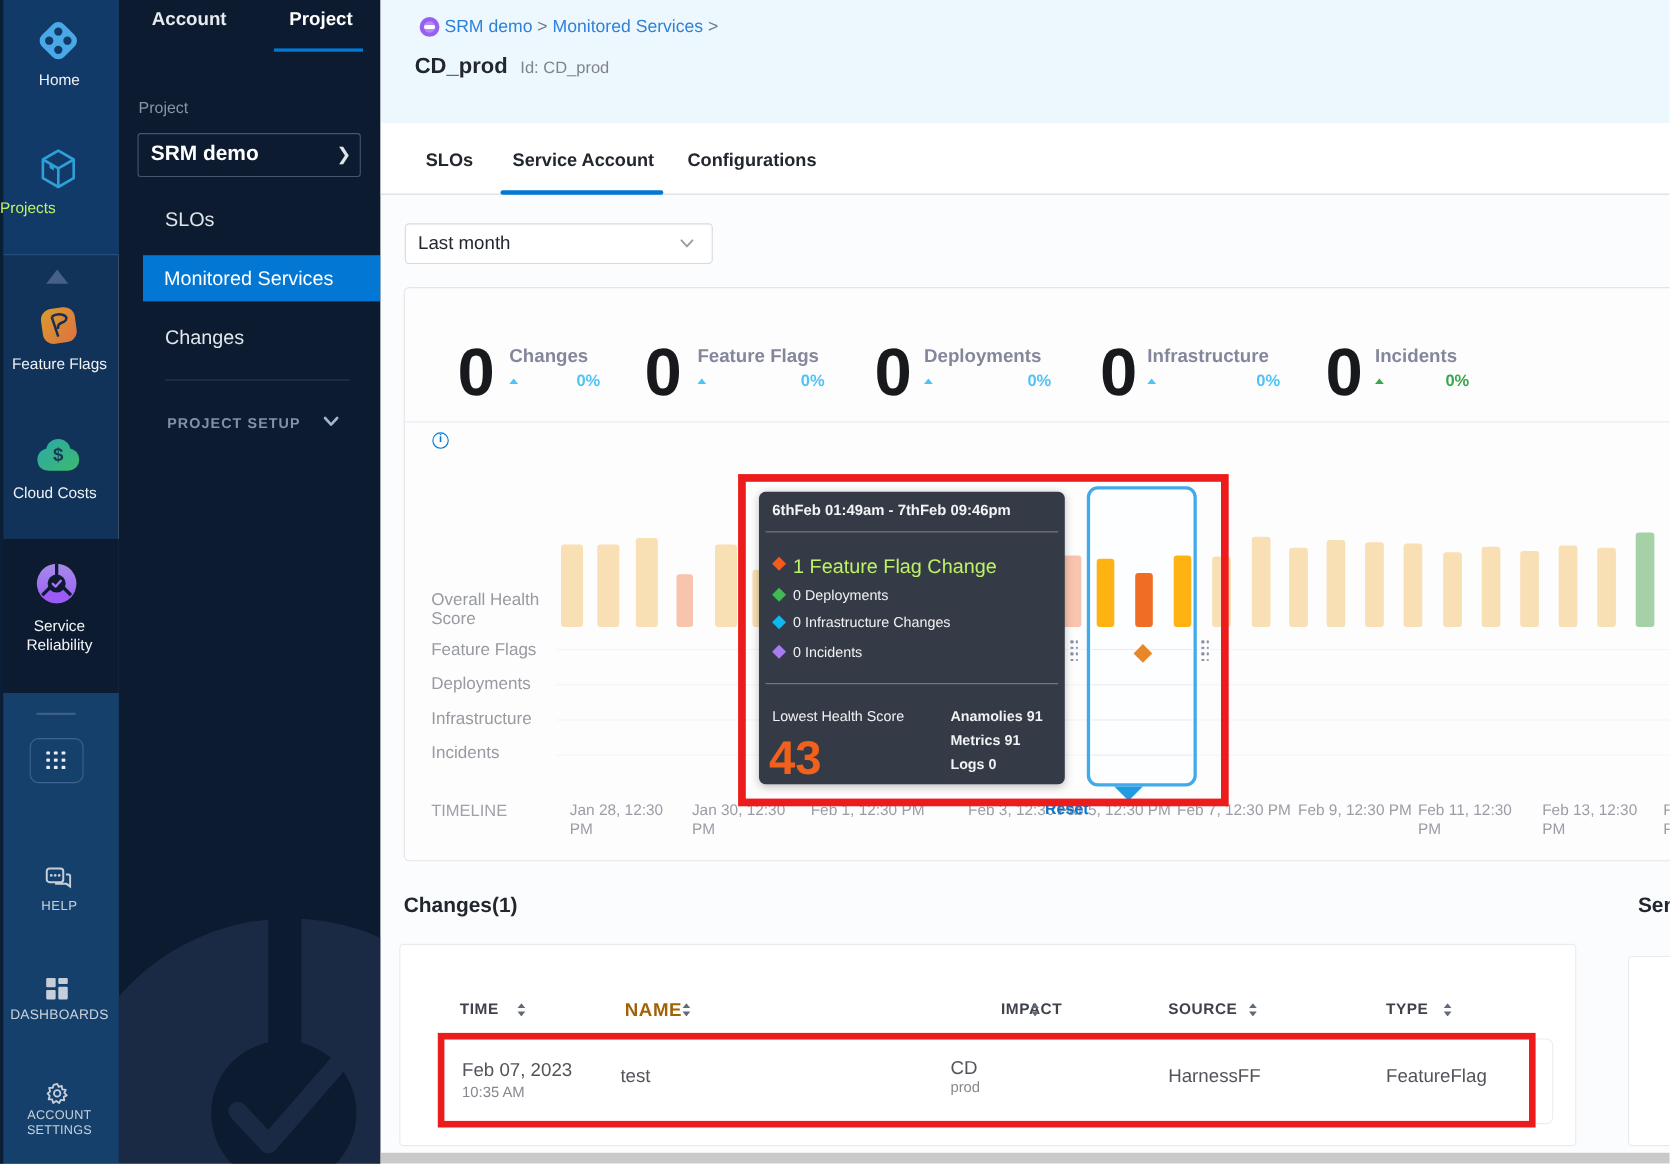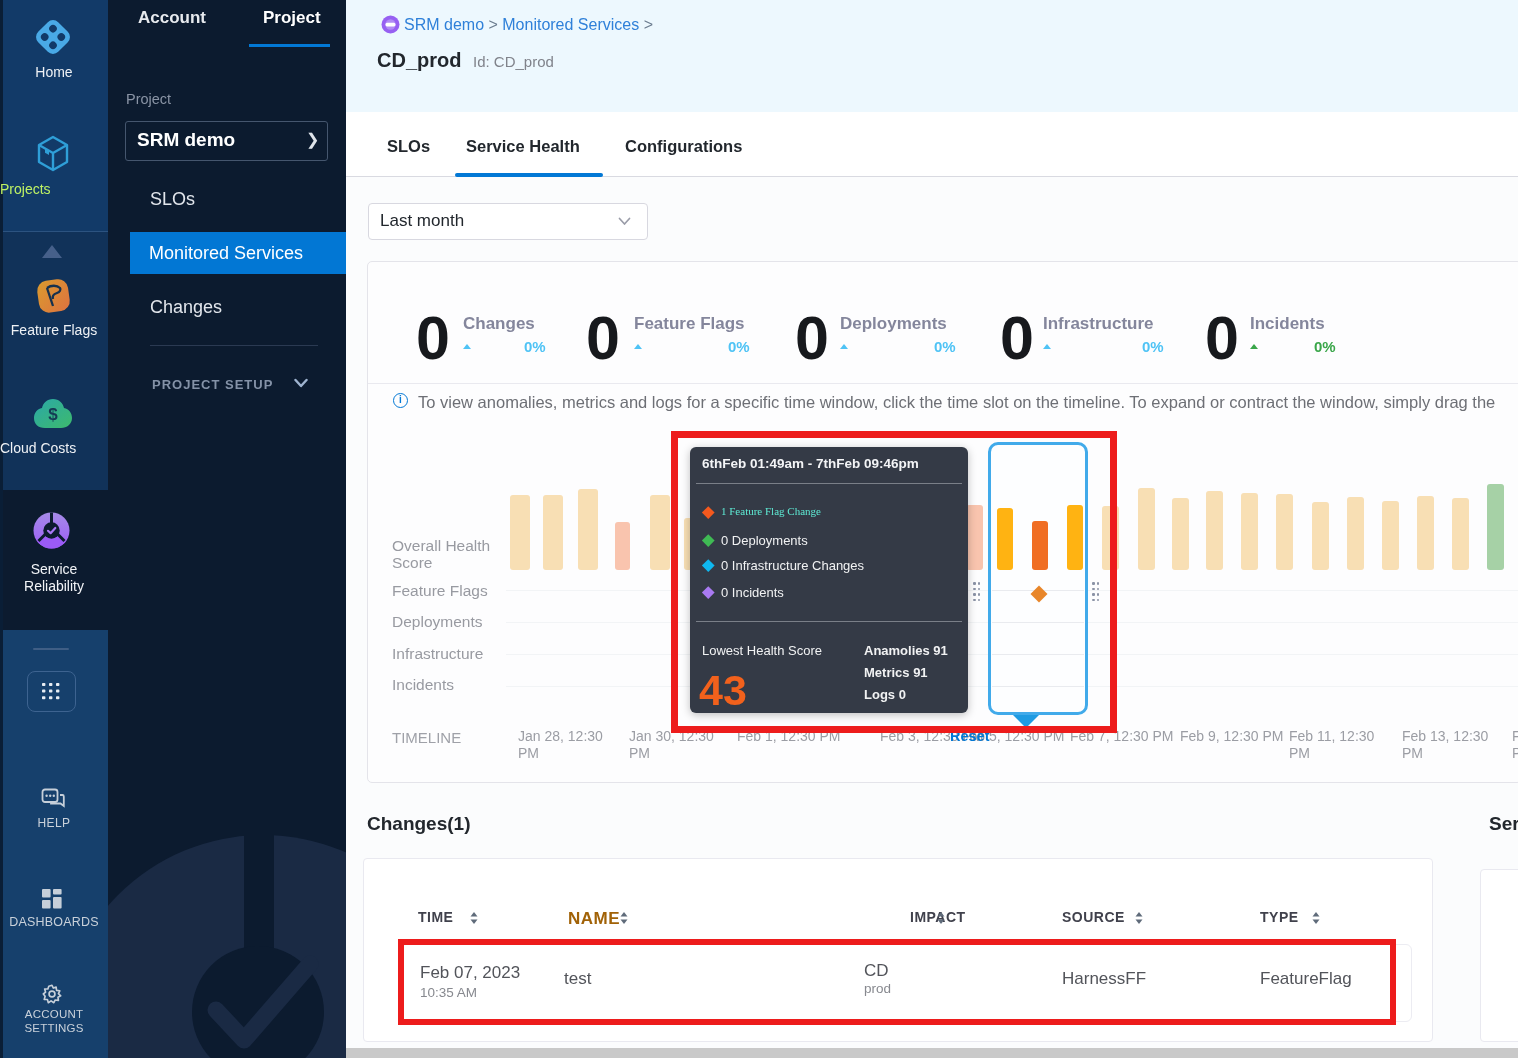--- a/index.html
+++ b/index.html
@@ -60,21 +60,21 @@
     <svg class="abs" style="left:33px; top:397px;" width="40" height="32" viewBox="0 0 40 32">
       <defs>
         <linearGradient id="ccg" x1="0" y1="0" x2="1" y2="1">
           <stop offset="0" stop-color="#2ba8a8"></stop>
             <stop offset="1" stop-color="#3dba6d"></stop>
         </linearGradient>
       </defs>
       <path d="M20 2 C26 2 30 6 31 11 C36 12 39 16 39 21 C39 27 34 31 28 31 L12 31 C5 31 1 27 1 21 C1 16 4 12 9 11 C10 6 14 2 20 2 Z" fill="url(#ccg)"></path>
       <text x="20" y="22.5" font-size="17" font-weight="bold" fill="#153a54" text-anchor="middle" font-family="Liberation Sans, sans-serif">$</text>
     </svg>
-    <div class="abs" style="left:0; top:440px; width:88px; text-align:left; font-size:14px; color:#eef1f5;">Cloud Costs</div>
+    <div class="abs" style="left:0; top:440px; width:88px; text-align:right; font-size:14px; color:#eef1f5;">Cloud Costs</div>
 
     <svg class="abs" style="left:33px; top:512px;" width="37" height="37" viewBox="0 0 37 37">
       <defs>
         <linearGradient id="srg" x1="0" y1="0" x2="0" y2="1">
           <stop offset="0" stop-color="#a58be8"></stop>
             <stop offset="1" stop-color="#9e5cf7"></stop>
         </linearGradient>
       </defs>
       <defs>
           <clipPath id="srclip">
@@ -184,21 +184,21 @@
       <circle cx="9.5" cy="9.5" r="5.2" fill="#b18cf5"></circle>
       <rect x="4.5" y="7.8" width="10" height="3.6" rx="1.6" fill="#ffffff"></rect>
     </svg>
     <div class="abs" style="left:58px; top:16px; font-size:16px; color:#2f80d9;">SRM demo <span style="color:#6b7c8f;">&gt;</span> Monitored Services <span style="color:#6b7c8f;">&gt;</span></div>
     <div class="abs" style="left:31px; top:49px; font-size:20px; font-weight:700; color:#22272d;">CD_prod</div>
     <div class="abs" style="left:127px; top:53px; font-size:15px; color:#80838b;">Id: CD_prod</div>
 
     <div class="abs" style="left:0; top:112px; width:1172px; height:64px; background:#ffffff;"></div>
     <div class="abs" style="left:0; top:176px; width:1172px; height:1px; background:#d9dae1;"></div>
     <div class="abs" style="left:41px; top:137px; font-size:16.5px; font-weight:600; color:#22272d;">SLOs</div>
-    <div class="abs" style="left:120px; top:137px; font-size:16.5px; font-weight:700; color:#22272d;">Service Health</div>
+    <div class="abs" style="left:120px; top:137px; font-size:16.5px; font-weight:700; color:#22272d;">Service Account</div>
     <div class="abs" style="left:279px; top:137px; font-size:16.5px; font-weight:600; color:#22272d;text-align:center;">Configurations</div>
     <div class="abs" style="left:109px; top:173px; width:148px; height:3.5px; background:#0278d5; border-radius:2px;"></div>
 
     <div class="abs" style="left:22px; top:203px; width:280px; height:37px; background:#fff; border:1px solid #d8d8e0; border-radius:4px;"></div>
     <div class="abs" style="left:34px; top:211px; font-size:17px; color:#22272d;">Last month</div>
     <svg class="abs" style="left:272px; top:217px;" width="13" height="9" viewBox="0 0 13 9">
       <path d="M1.5 1.5 L6.5 7 L11.5 1.5" stroke="#9a9ca8" stroke-width="1.7" fill="none" stroke-linecap="round" stroke-linejoin="round"></path>
     </svg>
 
     <div class="abs" id="card1" style="left:21px; top:261px; width:1155px; height:522px; background:#fdfdfe; border:1px solid #e4e4ea; border-radius:5px;"></div>
@@ -222,21 +222,20 @@
         <div class="abs" style="left:796px; top:338px; font-size:15px; font-weight:700; color:#4fc3f5;">0%</div>
         <div class="abs" style="left:859px; top:308px; font-size:61px; font-weight:700; color:#17191d; line-height:1;">0</div>
         <div class="abs" style="left:904px; top:314px; font-size:17px; font-weight:600; color:#84869c;">Incidents</div>
         <div class="abs" style="left:904px; top:344px; width:0; height:0; border-left:4px solid transparent; border-right:4px solid transparent; border-bottom:5.5px solid #3aa64a;"></div>
         <div class="abs" style="left:968px; top:338px; font-size:15px; font-weight:700; color:#3aa64a;">0%</div>
       </div>
 
     <div class="abs" style="left:22px; top:383px; width:1150px; height:1px; background:#e9e9ef;"></div>
 
     <div class="abs" style="left:47px; top:393px; width:15px; height:15px; border:1.5px solid #0278d5; border-radius:50%; color:#0278d5; font-size:10px; text-align:center; line-height:12px; font-weight:700;">i</div>
-    <div class="abs" style="left:72px; top:393px; width:1100px; font-size:16.5px; color:#6d6f75; white-space:nowrap; overflow:hidden;">To view anomalies, metrics and logs for a specific time window, click the time slot on the timeline. To expand or contract the window, simply drag the</div>
 
     <div class="abs" style="left:46px; top:517px; font-size:15.5px; color:#989aa1; line-height:17px;margin-top:20px;">Overall Health<br>Score</div>
     <div class="abs" style="left:46px; top:582px; font-size:15.5px; color:#989aa1;">Feature Flags</div>
     <div class="abs" style="left:46px; top:613px; font-size:15.5px; color:#989aa1;">Deployments</div>
     <div class="abs" style="left:46px; top:645px; font-size:15.5px; color:#989aa1;">Infrastructure</div>
     <div class="abs" style="left:46px; top:676px; font-size:15.5px; color:#989aa1;">Incidents</div>
     <div class="abs" style="left:46px; top:729px; font-size:15px; color:#9fa1a8;">TIMELINE</div>
 
     <div class="abs" style="left:160px; top:590px; width:1012px; height:1px; background:#f2f4f6;"></div>
     <div class="abs" style="left:160px; top:622px; width:1012px; height:1px; background:#f2f4f6;"></div>
@@ -309,21 +308,21 @@
         <div class="abs" style="left:943px; top:728px; font-size:14px; color:#9b9da4; line-height:17px; white-space:nowrap;">Feb 11, 12:30<br>PM</div>
         <div class="abs" style="left:1056px; top:728px; font-size:14px; color:#9b9da4; line-height:17px; white-space:nowrap;">Feb 13, 12:30<br>PM</div>
         <div class="abs" style="left:1166px; top:728px; font-size:14px; color:#9b9da4; line-height:17px; white-space:nowrap;">F<br>P</div>
       </div>
     <div class="abs" style="left:556px; top:728px; font-size:14.5px; font-weight:700; color:#0278d5;margin-left:48px;">Reset</div>
 
     <div class="abs" id="tooltip" style="left:344px; top:447px; width:278px; height:266px; background:#343a46; border-radius:6px; box-shadow:0 2px 8px rgba(0,0,0,0.25);">
       <div class="abs" style="left:12px; top:9px; font-size:13.5px; font-weight:700; color:#f3f4f6;">6thFeb 01:49am - 7thFeb 09:46pm</div>
       <div class="abs" style="left:6px; top:36px; width:266px; height:1px; background:#7a7f88;"></div>
       <div class="abs" style="left:14px; top:61px; width:8.5px; height:8.5px; background:#f4591e; transform:rotate(45deg);"></div>
-      <div class="abs" style="left:31px; top:58px; font-size:11px; color:#5eead4;font-family:Liberation Serif, serif;">1 Feature Flag Change</div>
+      <div class="abs" style="left:31px; top:58px; font-size:18px; color:#bef264;">1 Feature Flag Change</div>
       <div class="abs" style="left:14px; top:89px; width:8.5px; height:8.5px; background:#3fba54; transform:rotate(45deg);"></div>
       <div class="abs" style="left:31px; top:86px; font-size:13px; color:#f1f2f3;">0 Deployments</div>
       <div class="abs" style="left:14px; top:114px; width:8.5px; height:8.5px; background:#0fb8f0; transform:rotate(45deg);"></div>
       <div class="abs" style="left:31px; top:111px; font-size:13px; color:#f1f2f3;">0 Infrastructure Changes</div>
       <div class="abs" style="left:14px; top:141px; width:8.5px; height:8.5px; background:#a97af2; transform:rotate(45deg);"></div>
       <div class="abs" style="left:31px; top:138px; font-size:13px; color:#f1f2f3;">0 Incidents</div>
       <div class="abs" style="left:6px; top:174px; width:266px; height:1px; background:#7a7f88;"></div>
       <div class="abs" style="left:12px; top:196px; font-size:13px; color:#f1f2f3;">Lowest Health Score</div>
       <div class="abs" style="left:9px; top:219px; font-size:43px; font-weight:700; color:#f2611c;">43</div>
       <div class="abs" style="left:174px; top:196px; font-size:13px; font-weight:700; color:#f1f2f3;">Anamolies 91</div>

